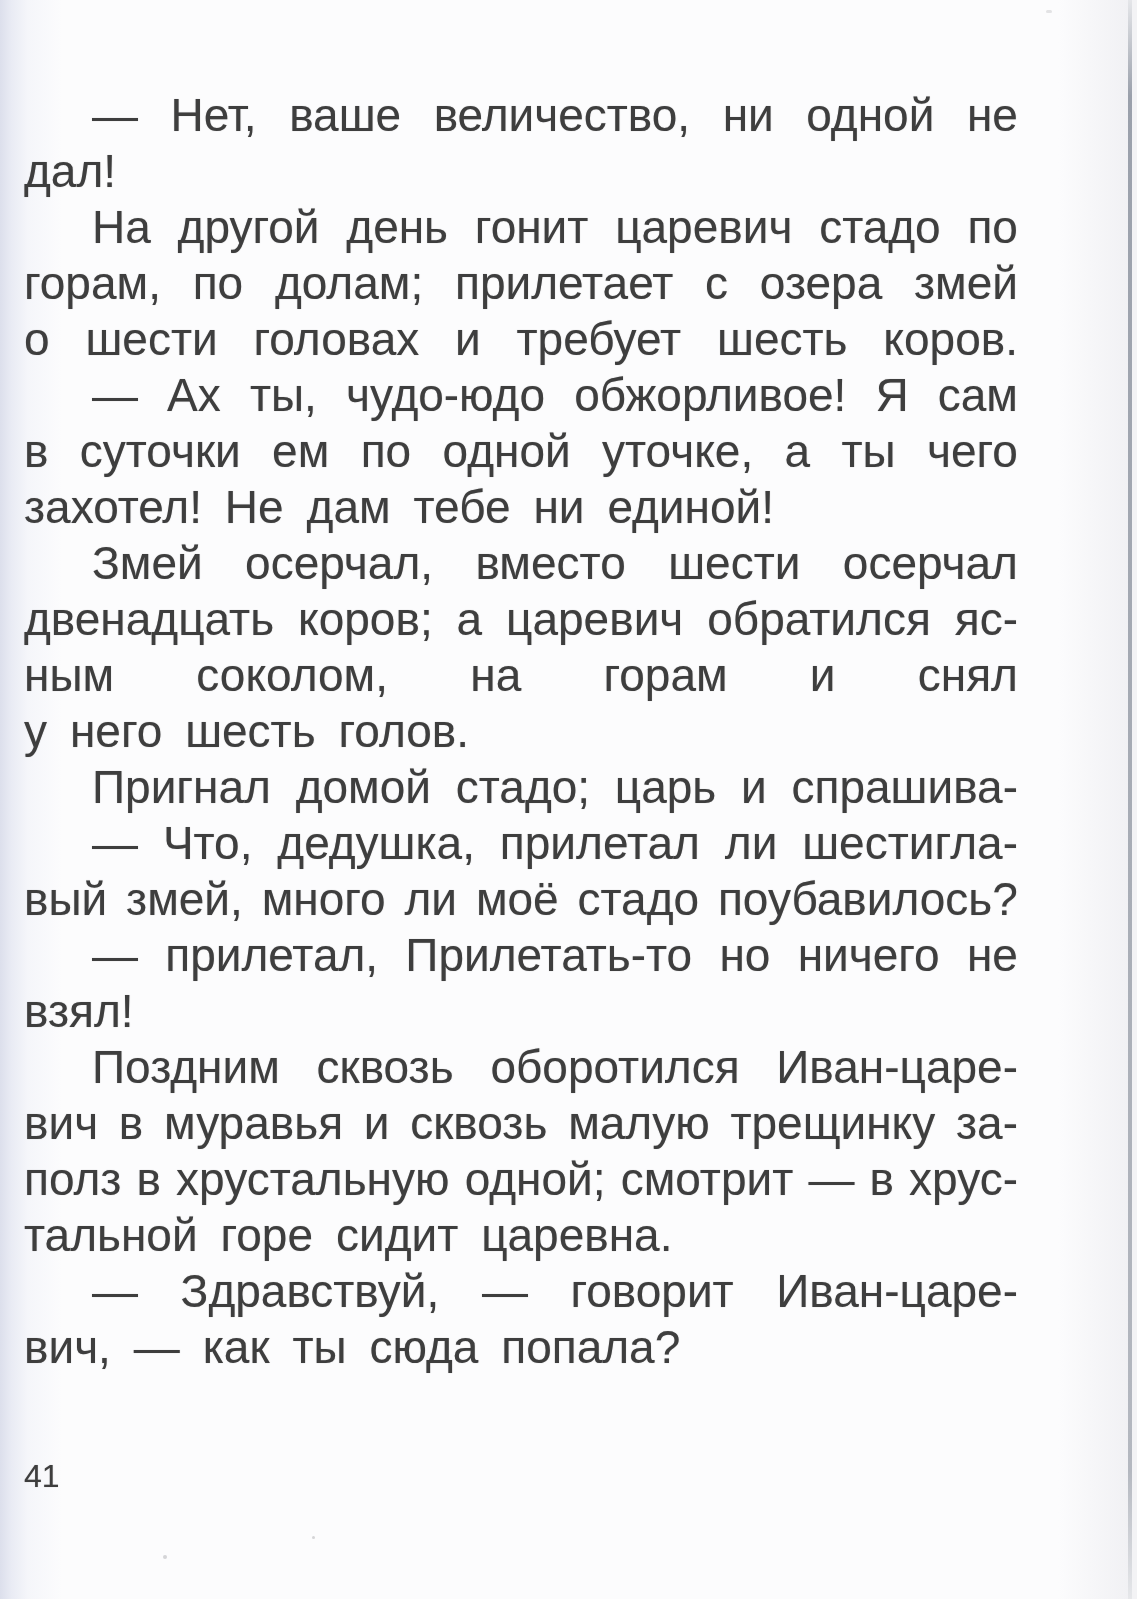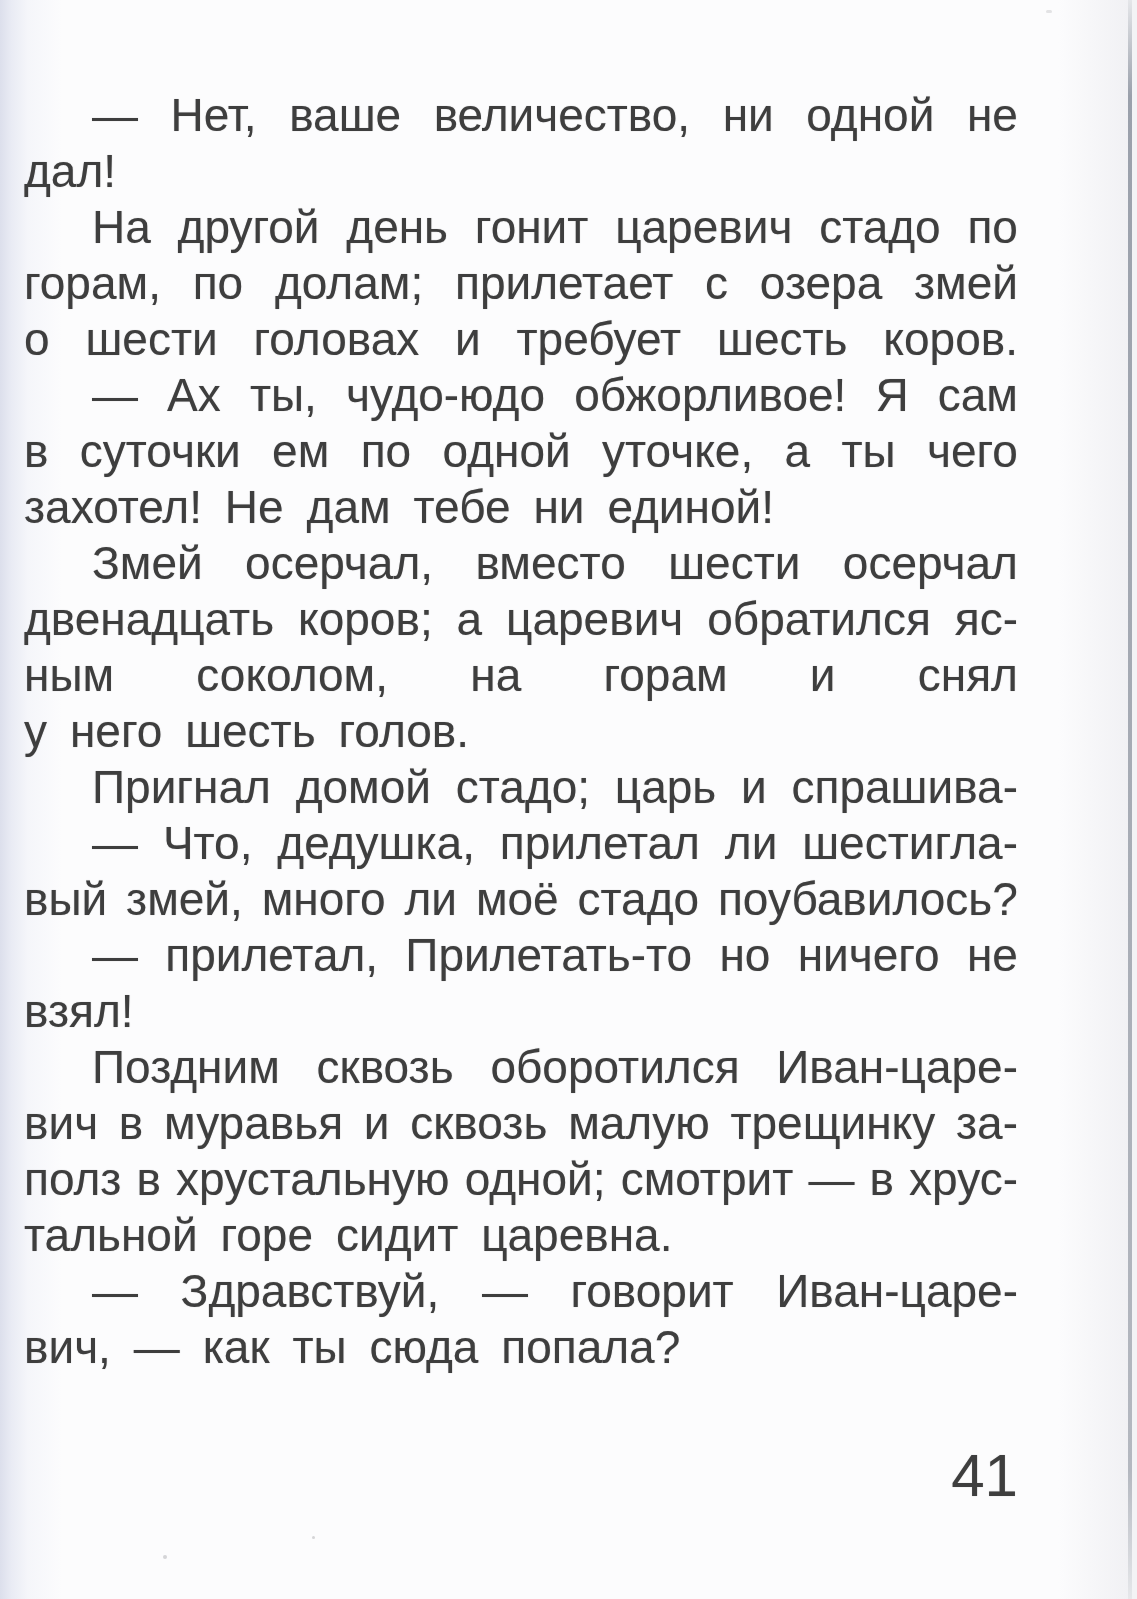--- a/index.html
+++ b/index.html
@@ -42,21 +42,21 @@
     height:56px;line-height:56px;
     font-size:46px;
     white-space:nowrap;
     text-shadow:0 0 1px rgba(62,62,62,0.4);
   }
   .line.just{display:flex;justify-content:space-between;}
   .line.ind{padding-left:68px;}
   .line.plain{word-spacing:0.22em;}
   .pagenum{
     position:absolute;left:24px;top:1448px;width:994px;
-    text-align:right;font-size:60px;line-height:56px;
+    text-align:left;font-size:32px;line-height:56px;
     text-shadow:0 0 1px rgba(62,62,62,0.4);
   }
   .speck{
     position:absolute;border-radius:50%;
     background:#b4b4b8;opacity:.55;pointer-events:none;
   }
   .speck.s1{left:163px;top:1555px;width:4px;height:4px;}
   .speck.s2{left:312px;top:1536px;width:3px;height:3px;}
   .speck.s3{left:1046px;top:10px;width:6px;height:3px;border-radius:2px;opacity:.35;}
 </style>

